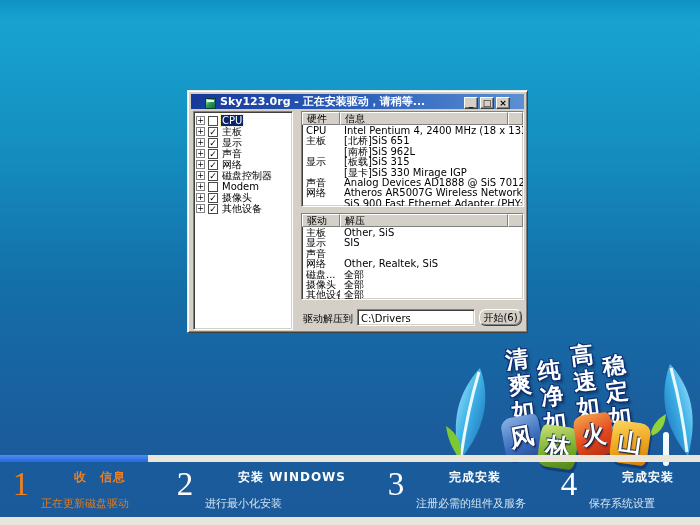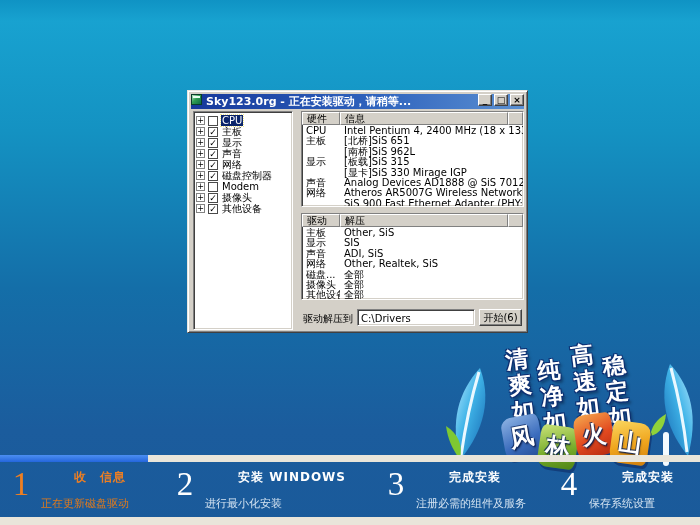--- a/index.html
+++ b/index.html
@@ -9,21 +9,21 @@
     background:linear-gradient(180deg,#0f93c4 0%,#18a2d0 4%,#1492c2 25%,#146ea8 55%,#1b5c9d 82%,#1a5a9a 100%); }
 
   
   .dialog { position:absolute; left:187px; top:90px; width:341px; height:243px;
     background:#d4d0c8;
     border-top:1px solid #e9e7e1; border-left:1px solid #e9e7e1;
     border-right:1px solid #404040; border-bottom:1px solid #404040;
     box-shadow: inset 1px 1px 0 #ffffff, inset -1px -1px 0 #808080; }
   .titlebar { position:absolute; left:3px; top:3px; right:3px; height:15px;
     background:linear-gradient(90deg,#16389b,#2f63bd 55%,#5b90d2);
-    display:flex; align-items:flex-start; padding:0 0; }
+    display:flex; align-items:flex-end; padding:0 14px; }
   .appicon { width:11px; height:11px; flex:0 0 11px;
     background:linear-gradient(135deg,#bfe8c8 0%,#2f9e52 45%,#0c6b46 100%);
     border:1px solid #0a3d2a; position:relative; }
   .appicon::after{ content:""; position:absolute; left:1px; top:1px; width:7px; height:2px; background:#e8fff0; }
   .title-text { color:#fff; font-size:11px; font-weight:bold; margin-left:4px;
     white-space:nowrap; overflow:hidden; letter-spacing:0; flex:1; }
   .tbtns { display:flex; gap:2px; }
   .tbtn { width:14px; height:12px; background:#d4d0c8; font-size:9px; line-height:10px;
     text-align:center; color:#000; font-weight:bold;
     border-top:1px solid #fff; border-left:1px solid #fff;
@@ -60,21 +60,21 @@
   .row .c2 { flex:1; padding-left:4px; overflow:hidden; }
 
   
   .xlabel { position:absolute; left:115px; top:221px; font-size:10px; color:#000; }
   .xinput { position:absolute; left:169px; top:218px; width:118px; height:17px;
     font-size:10px; line-height:15px; padding:1px 3px; color:#000; }
   .xbtn { position:absolute; left:291px; top:218px; width:43px; height:17px;
     background:#d4d0c8; font-size:10px; line-height:15px; text-align:center; color:#000;
     border-top:1px solid #fff; border-left:1px solid #fff;
     border-right:1px solid #404040; border-bottom:1px solid #404040;
-    box-shadow: inset -1px -1px 0 #808080; }
+    box-shadow: inset -1px -1px 0 #808080; border-radius: 7px; }
 
   
   .feather { position:absolute; }
   .slogan { position:absolute; width:26px; font-size:23px; font-weight:bold; color:#fff;
     line-height:26px; text-align:center; word-break:break-all;
     transform:rotate(-7deg);
     text-shadow:-1px -1px 0 #0d2f72, 1px -1px 0 #0d2f72, -1px 1px 0 #0d2f72,
                 1px 1px 0 #0d2f72, 2px 3px 3px rgba(0,0,20,.45); }
   .panel { position:absolute; width:38px; height:42px; display:flex; align-items:center; justify-content:center;
     font-size:24px; font-weight:bold; color:#fff;
@@ -219,21 +219,20 @@
         <div class="row">
             <span class="c1">主板</span>
             <span class="c2">Other, SiS</span>
           </div>
         <div class="row">
             <span class="c1">显示</span>
             <span class="c2">SIS</span>
           </div>
         <div class="row">
             <span class="c1">声音</span>
-            <span class="c2">ADI, SiS</span>
           </div>
         <div class="row">
             <span class="c1">网络</span>
             <span class="c2">Other, Realtek, SiS</span>
           </div>
         <div class="row">
             <span class="c1">磁盘...</span>
             <span class="c2">全部</span>
           </div>
         <div class="row">

